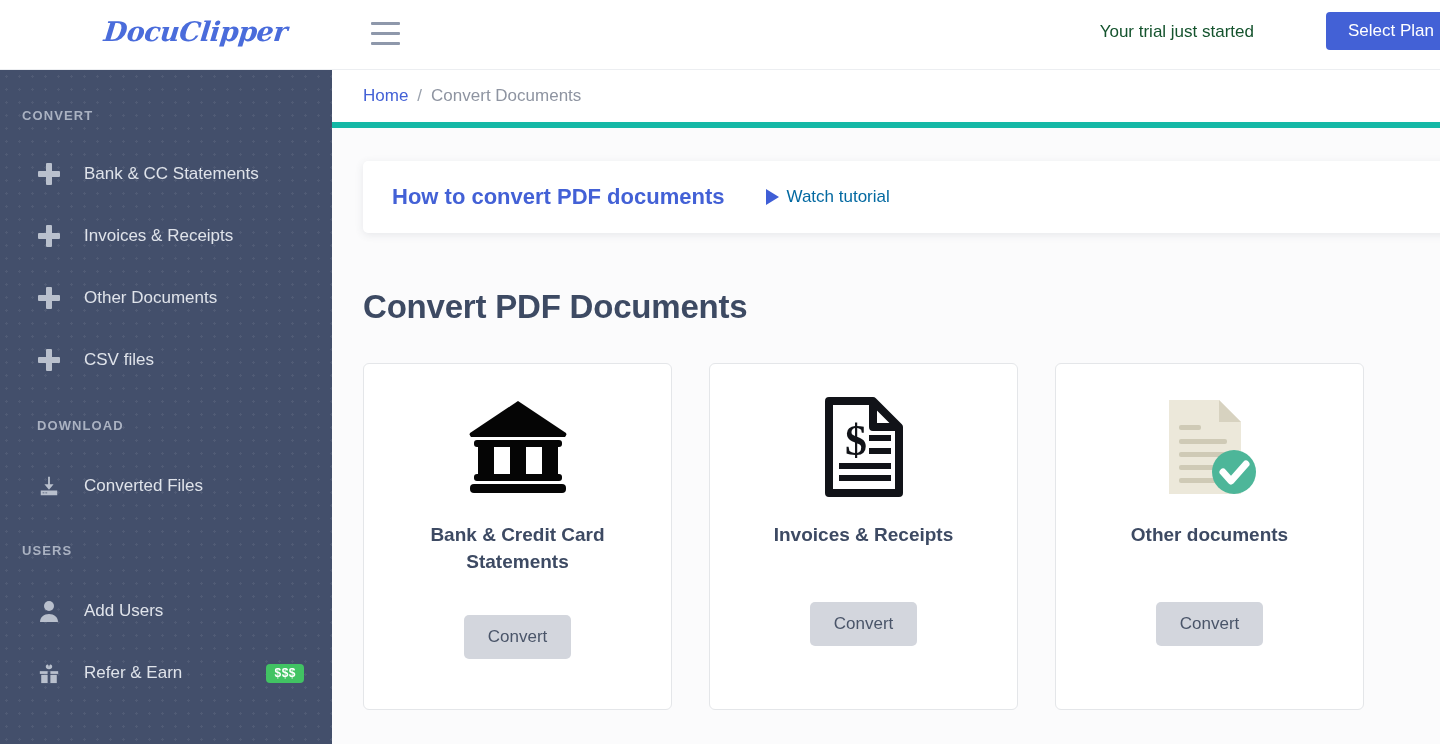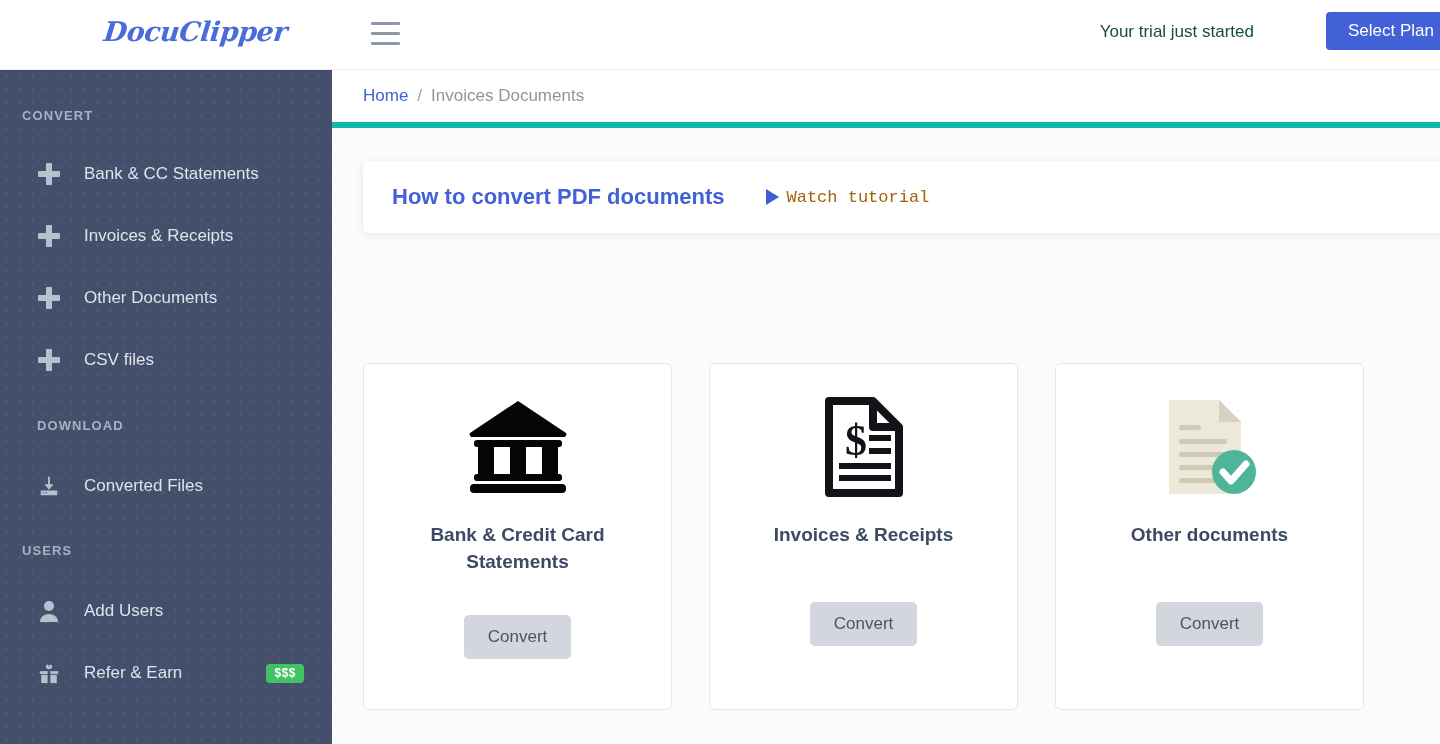--- a/index.html
+++ b/index.html
@@ -205,23 +205,22 @@
   }
   .play-tri {
     width: 0; height: 0;
     border-left: 13px solid #3f5ed6;
     border-top: 8px solid transparent;
     border-bottom: 8px solid transparent;
     margin-right: 7px;
   }
   .tut-watch-label {
     font-size: 17px;
-    color: #a16207;
-    white-space: nowrap;
-    font-family: Liberation Mono, monospace;
+    color: #0369a1;
+    white-space: nowrap;
   }
 
   .page-title {
     position: absolute;
     left: 31px;
     top: 218px;
     font-size: 33px;
     font-weight: bold;
     color: #3d4a63;
     letter-spacing: -0.2px;
@@ -366,31 +365,32 @@
       <span class="sb-label">Refer &amp; Earn</span>
       <span class="badge-dollar">$$$</span>
     </div>
   </nav>
 
   <div class="main">
 
     <div class="breadcrumb">
       <span class="bc-home">Home</span>
       <span class="bc-sep">/</span>
-      <span class="bc-cur">Invoices Documents</span>
+      <span class="bc-cur">Convert Documents</span>
     </div>
 
     <div class="tutorial-card">
       <div class="tut-title">How to convert PDF documents</div>
       <div class="tut-watch">
         <span class="play-tri"></span>
         <span class="tut-watch-label">Watch tutorial</span>
       </div>
     </div>
 
+    <h1 class="page-title">Convert PDF Documents</h1>
 
     <div class="cards">
 
       <div class="card">
         <div class="card-icon-wrap">
           <svg width="100" height="96" viewBox="0 0 100 96">
             <path d="M50 2 L98 34 Q99 36 97 38 L3 38 Q1 36 2 34 Z" fill="#050505"></path>
             <rect x="6" y="41" width="88" height="7" rx="3" fill="#050505"></rect>
             <rect x="10" y="48" width="16" height="29" fill="#050505"></rect>
             <rect x="42" y="48" width="16" height="29" fill="#050505"></rect>

